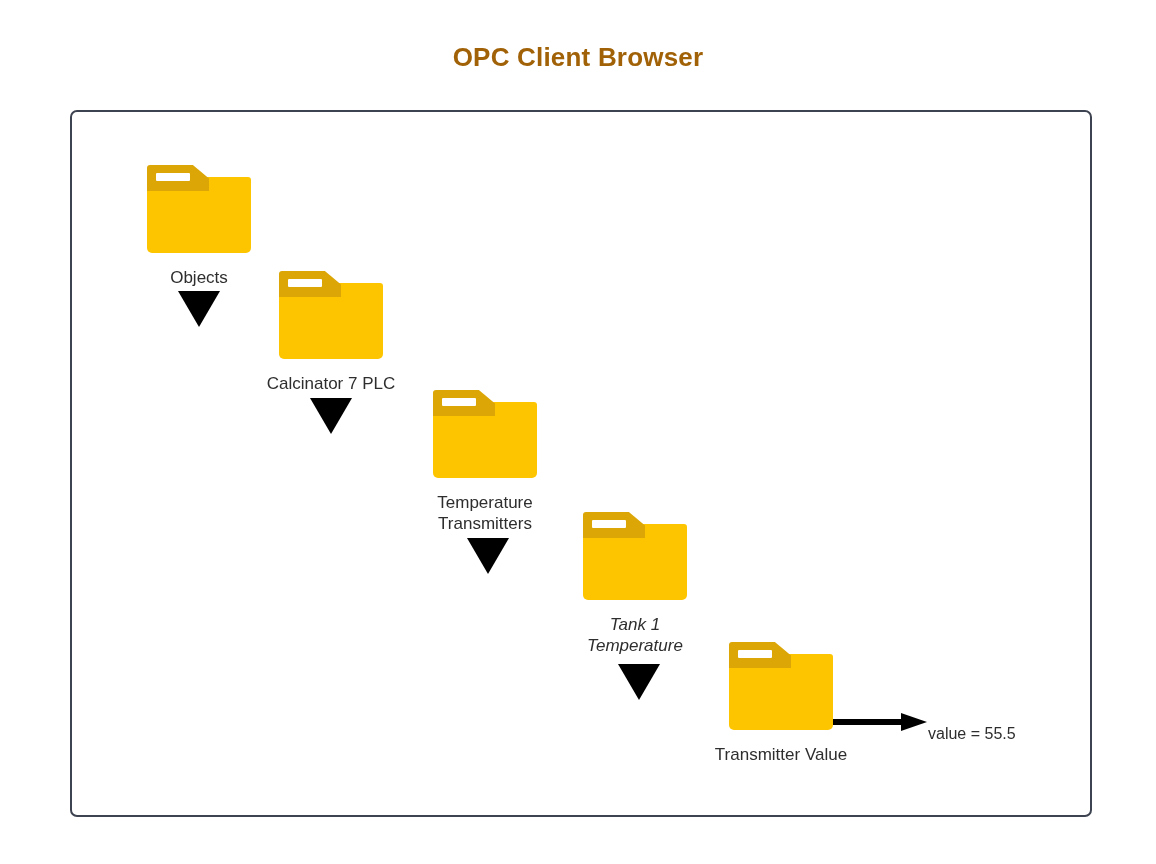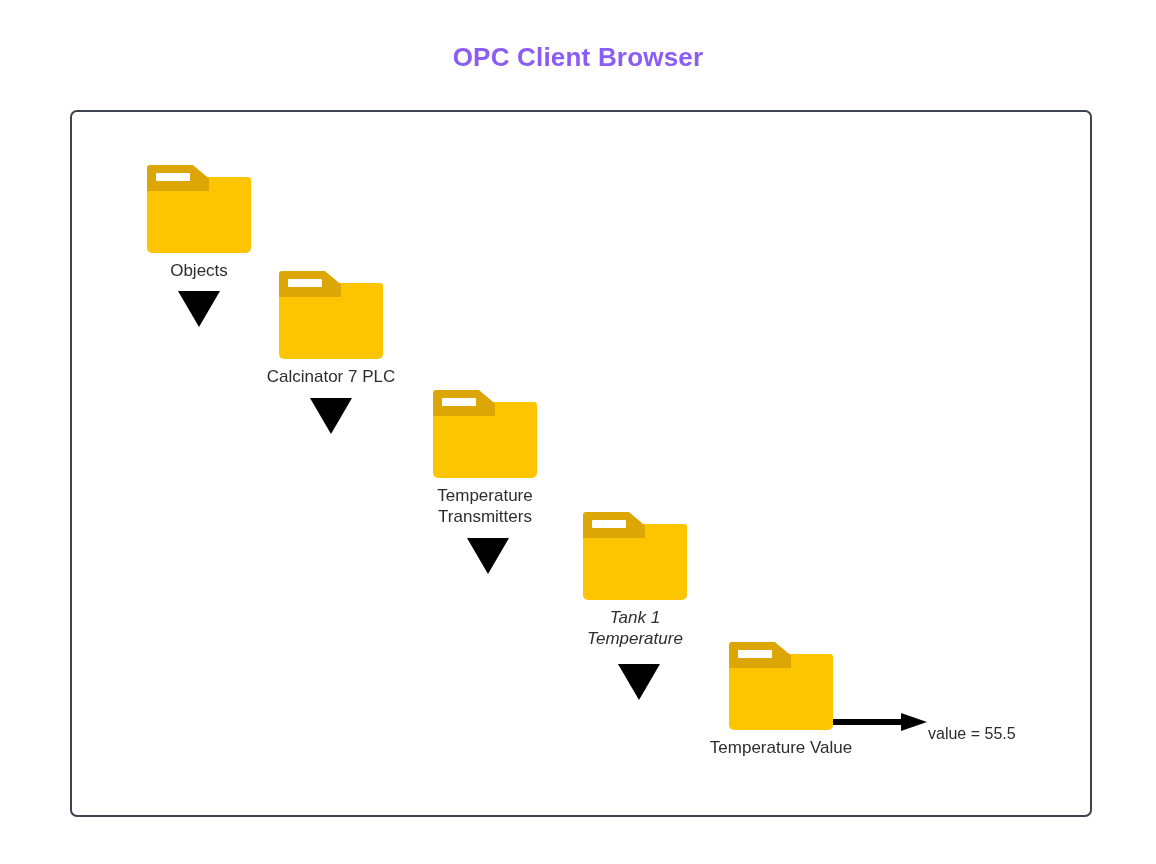--- a/index.html
+++ b/index.html
@@ -18,21 +18,21 @@
 
   
   #page-title {
     position: absolute;
     left: 0;
     top: 42px;
     width: 1156px;
     text-align: center;
     font-size: 26px;
     font-weight: bold;
-    color: #8b5cf6;
+    color: #a16207;
     letter-spacing: 0.2px;
   }
 
   
   #canvas-frame {
     position: absolute;
     left: 70px;
     top: 110px;
     width: 1022px;
     height: 707px;
@@ -77,21 +77,21 @@
     position: absolute;
     left: 9px;
     top: 8px;
     width: 34px;
     height: 8px;
     background: #ffffff;
     border-radius: 1px;
   }
 
   .node-label {
-    margin-top: 7px;
+    margin-top: 14px;
     text-align: center;
     font-size: 17px;
     line-height: 21px;
     color: #2e2e2e;
     white-space: pre-line;
     width: 180px;
     margin-left: -38px;
   }
 
   
@@ -192,21 +192,21 @@
 </div>
 
 <div class="down-arrow" style="left:618px; top:664px;"></div>
 
 <div class="node" style="left:729px; top:642px;">
   <div class="folder">
     <div class="body"></div>
     <div class="tab"></div>
     <div class="stripe"></div>
   </div>
-  <div class="node-label">Temperature Value</div>
+  <div class="node-label">Transmitter Value</div>
 </div>
 
 <div id="value-arrow">
   <div class="shaft"></div>
   <div class="head"></div>
 </div>
 
 <div id="value-readout">value = 55.5</div>
 
 </body></html>

